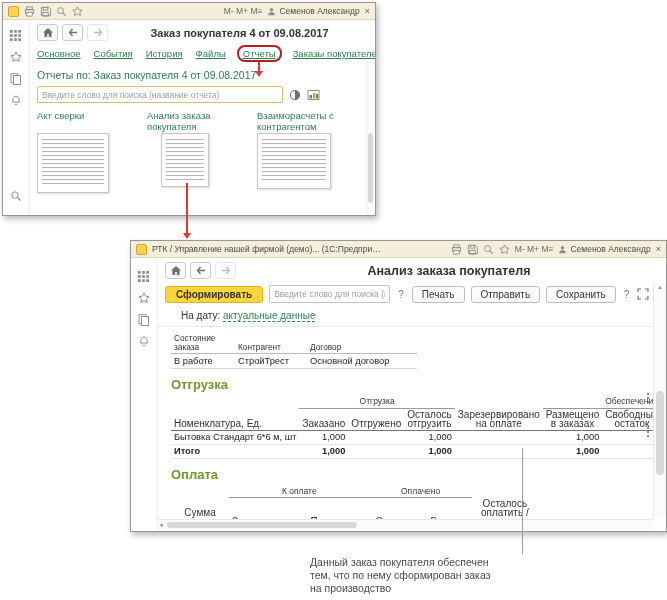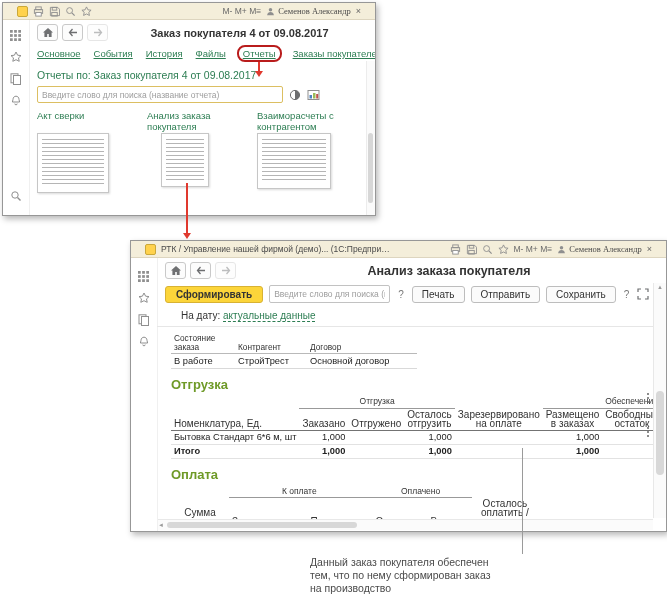--- a/index.html
+++ b/index.html
@@ -3,24 +3,24 @@
 <meta charset="utf-8">
 <style>
   html,body{margin:0;padding:0;background:#fff;}
   .canvas{position:relative;width:667px;height:600px;background:#fff;overflow:hidden;
           font-family:"Liberation Sans",sans-serif;color:#333;}
   .window{position:absolute;background:#fff;border:1px solid #979797;box-shadow:2px 3px 6px rgba(0,0,0,.28);}
   #w1{left:2px;top:2px;width:372px;height:212px;}
   #w2{left:130px;top:240px;width:535px;height:290px;}
 
   .titlebar{height:16px;background:#f4eeda;border-bottom:1px solid #ddd5bf;display:flex;align-items:center;
-            gap:5px;padding:0 14px;font-size:8.5px;color:#6a6a6a;}
+            gap:5px;padding:0 5px;font-size:8.5px;color:#6a6a6a;}
   .tb-title{color:#4a4a4a;white-space:nowrap;overflow:hidden;text-overflow:ellipsis;max-width:230px;}
   .flex1{flex:1;}
-  .tb-user{display:flex;align-items:center;gap:3px;color:#4a4a4a;white-space:nowrap;font-family:Liberation Serif, serif;}
+  .tb-user{display:flex;align-items:center;gap:3px;color:#4a4a4a;white-space:nowrap;}
   .tb-x{color:#666;font-size:9px;line-height:9px;}
   .appsq{width:9px;height:9px;background:#ffd24d;border:1px solid #caa83a;border-radius:2px;}
   .tbico{display:inline-flex;align-items:center;}
 
   .leftstrip{position:absolute;left:0;top:17px;bottom:0;width:26px;background:#fff;border-right:1px solid #f0f0f0;}
   .strip-ico{position:absolute;left:7px;}
 
   .main{position:absolute;top:17px;bottom:0;left:26px;right:0;overflow:hidden;}
   .navrow{display:flex;align-items:center;gap:4px;padding:4px 8px 2px;}
   .navbtn{width:21px;height:17px;border:1px solid #c9c9c9;border-radius:3px;background:#fcfcfc;

